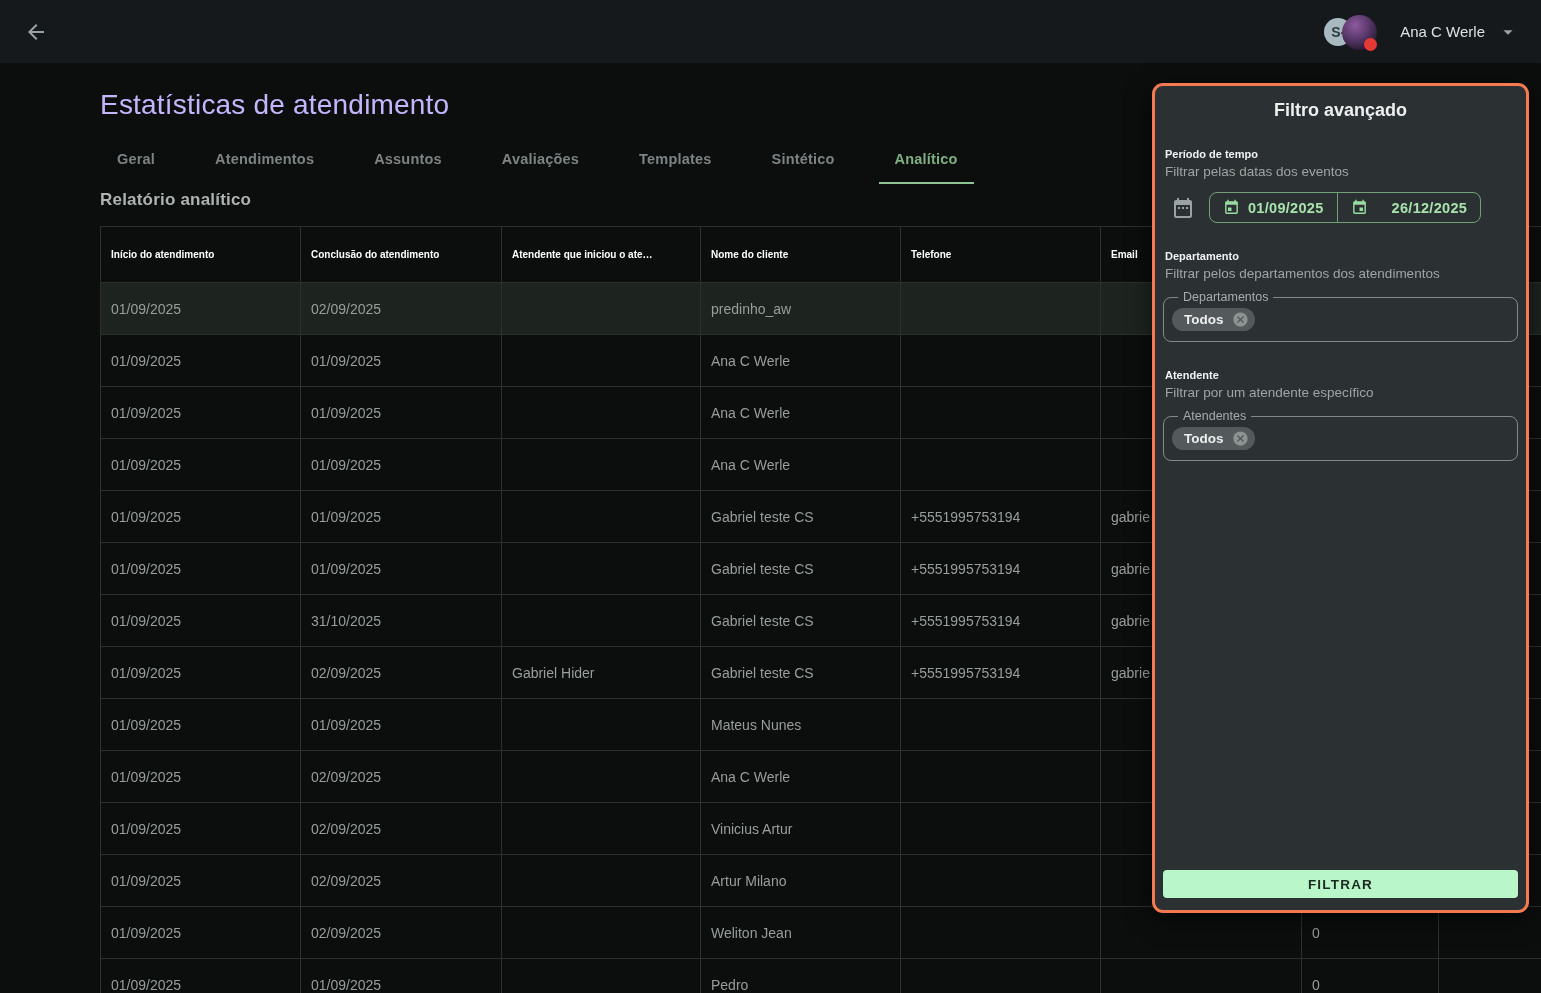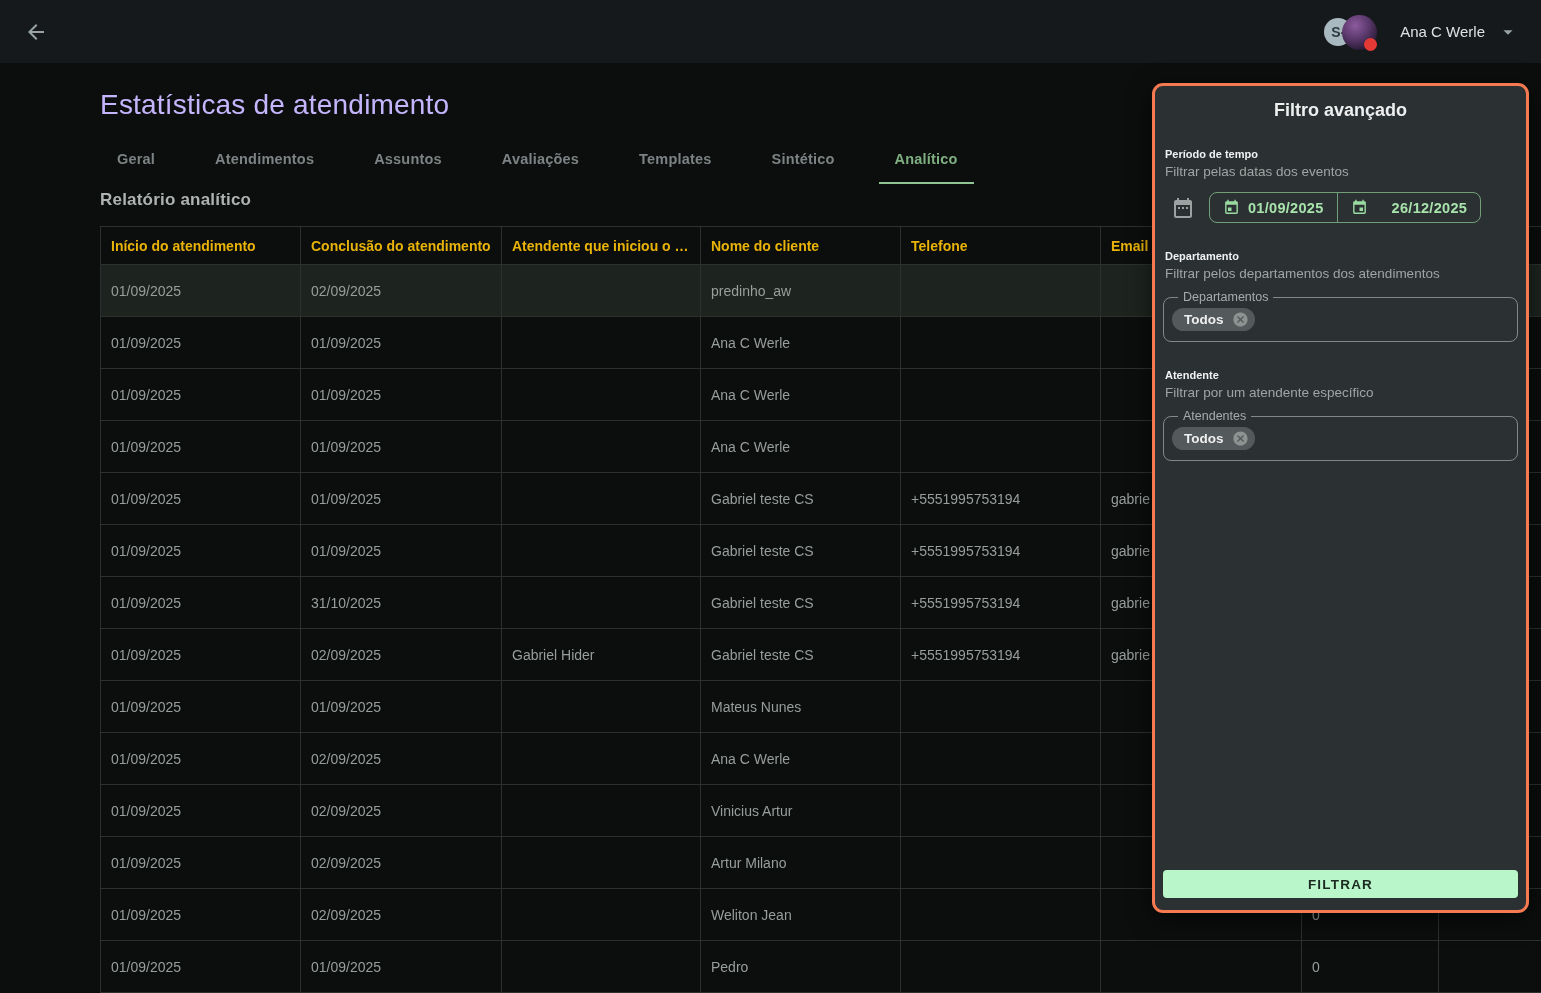--- a/index.html
+++ b/index.html
@@ -73,22 +73,22 @@
     border-collapse:collapse; table-layout:fixed;
     width:1441px;
   }
   table.report th, table.report td {
     border:1px solid #2c312f;
     padding:0 10px;
     text-align:left; vertical-align:middle;
     white-space:nowrap; overflow:hidden;
   }
   table.report th {
-    height:38px;
-    font-size:14px; font-weight:bold; color:#eab308;
+    height:56px;
+    font-size:10px; font-weight:bold; color:#ffffff;
     text-overflow:ellipsis;
   }
   table.report td {
     height:52px;
     font-size:14px; font-weight:400; color:#989e9c;
   }
   tr.highlight td { background:#1d241f; }
 
   
   .filter-panel {

